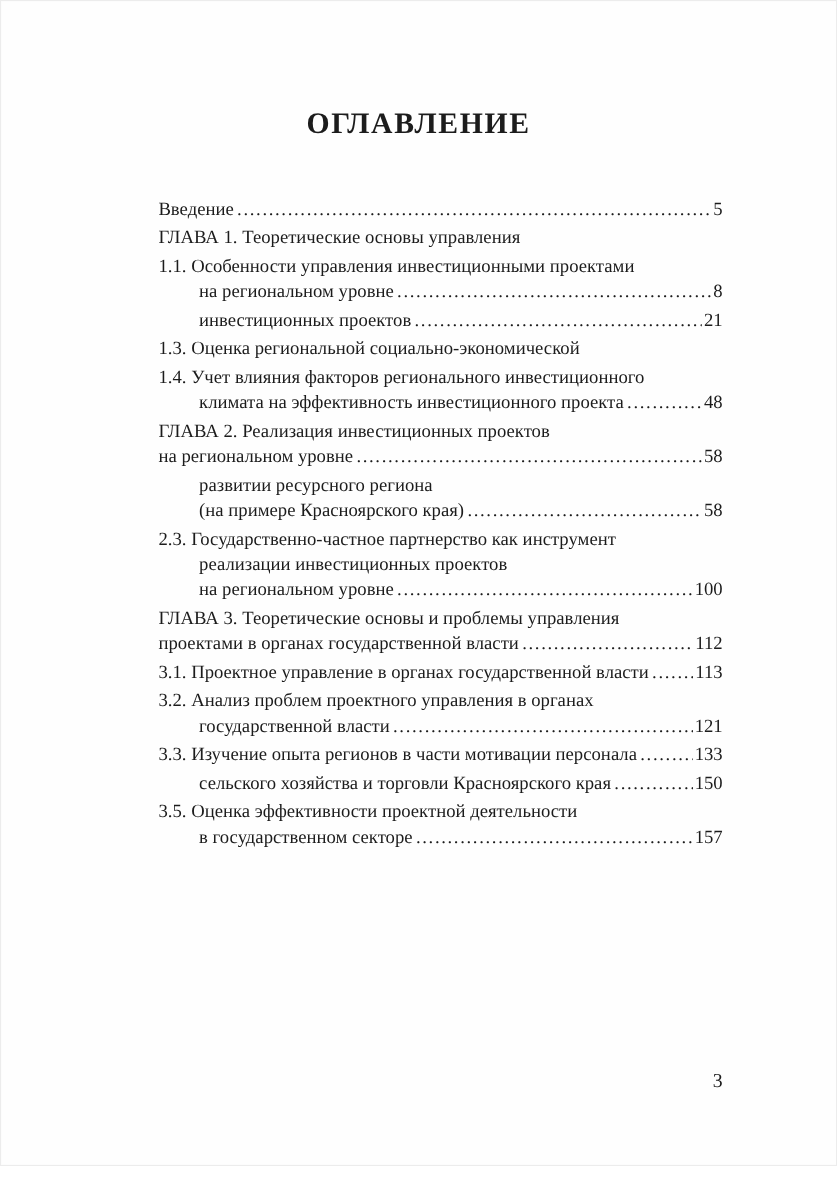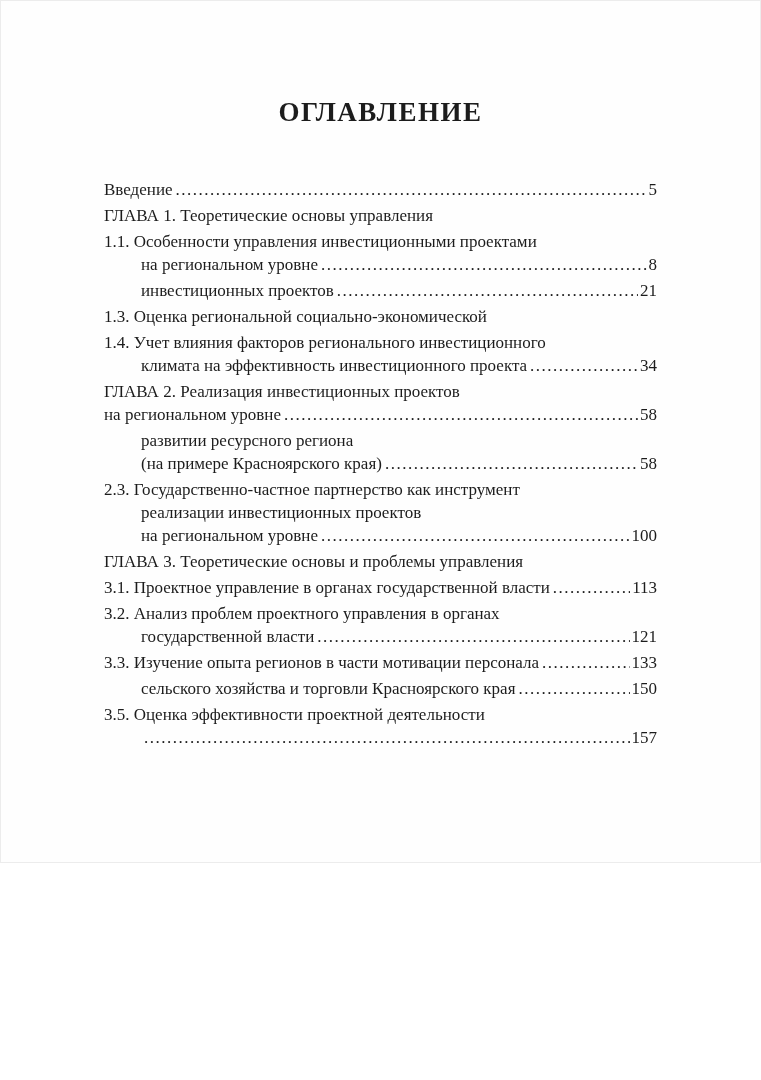--- a/index.html
+++ b/index.html
@@ -3,39 +3,40 @@
 <meta charset="utf-8">
 <style>
   html, body {
     margin: 0;
     padding: 0;
     background: #ffffff;
   }
   .page {
     position: relative;
     width: 761px;
-    height: 863px;
+    height: 1060px;
     box-sizing: border-box;
     background: #fefefe;
     border: 1px solid #ececec;
     font-family: "Liberation Serif", serif;
     color: #1c1c1c;
     padding: 96px 103px 0 103px;
     overflow: hidden;
   }
   .title {
     margin: 0 0 50px 0;
     text-align: center;
     font-size: 27px;
     font-weight: bold;
     letter-spacing: 1.5px;
   }
   .entries {
     font-size: 17px;
     line-height: 23px;
+    margin-left: 40px;
   }
   .entry {
     margin: 0 0 3px 0;
   }
   .entry.bold {
     font-weight: normal;
   }
   .line {
     white-space: nowrap;
   }
@@ -103,21 +104,21 @@
         </div>
       </div>
       <div class="entry hang">
         <div class="line"><span class="text">1.3. Оценка региональной социально-экономической</span></div>
       </div>
       <div class="entry hang">
         <div class="line"><span class="text">1.4. Учет влияния факторов регионального инвестиционного</span></div>
         <div class="line cont last">
           <span class="text">климата на эффективность инвестиционного проекта</span>
           <span class="dots"></span>
-          <span class="pg">34</span>
+          <span class="pg">48</span>
         </div>
       </div>
       <div class="entry bold">
         <div class="line"><span class="text">ГЛАВА 2. Реализация инвестиционных проектов</span></div>
         <div class="line cont last">
           <span class="text">на региональном уровне</span>
           <span class="dots"></span>
           <span class="pg">58</span>
         </div>
       </div>
@@ -133,20 +134,25 @@
         <div class="line"><span class="text">2.3. Государственно-частное партнерство как инструмент</span></div>
         <div class="line cont"><span class="text">реализации инвестиционных проектов</span></div>
         <div class="line cont last">
           <span class="text">на региональном уровне</span>
           <span class="dots"></span>
           <span class="pg">100</span>
         </div>
       </div>
       <div class="entry bold">
         <div class="line"><span class="text">ГЛАВА 3. Теоретические основы и проблемы управления</span></div>
+        <div class="line cont last">
+          <span class="text">проектами в органах государственной власти</span>
+          <span class="dots"></span>
+          <span class="pg">112</span>
+        </div>
       </div>
       <div class="entry hang">
         <div class="line last">
           <span class="text">3.1. Проектное управление в органах государственной власти</span>
           <span class="dots"></span>
           <span class="pg">113</span>
         </div>
       </div>
       <div class="entry hang">
         <div class="line"><span class="text">3.2. Анализ проблем проектного управления в органах</span></div>
@@ -166,19 +172,20 @@
       <div class="entry hang">
         <div class="line cont last">
           <span class="text">сельского хозяйства и торговли Красноярского края </span>
           <span class="dots"></span>
           <span class="pg">150</span>
         </div>
       </div>
       <div class="entry hang">
         <div class="line"><span class="text">3.5. Оценка эффективности проектной деятельности</span></div>
         <div class="line cont last">
+          <span class="text">в государственном секторе</span>
           <span class="dots"></span>
           <span class="pg">157</span>
         </div>
       </div>
     </div>
   <div class="folio">3</div>
 </div>
 
 </body></html>

